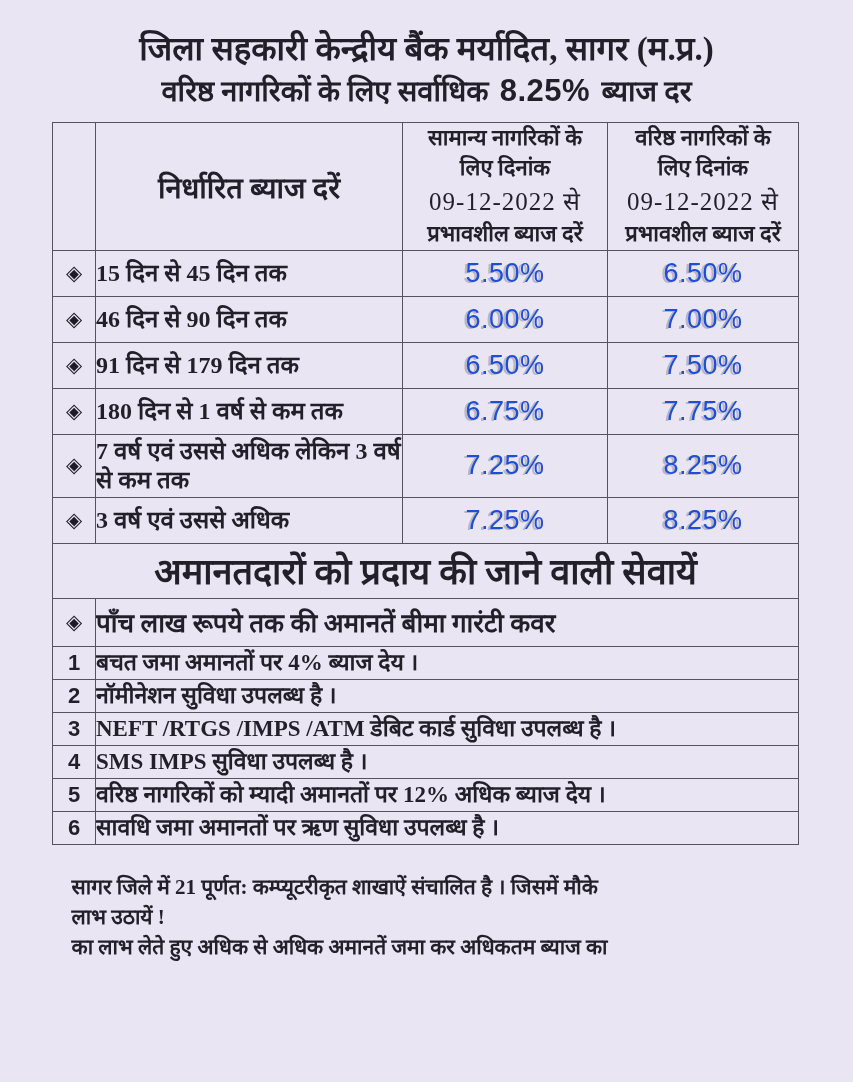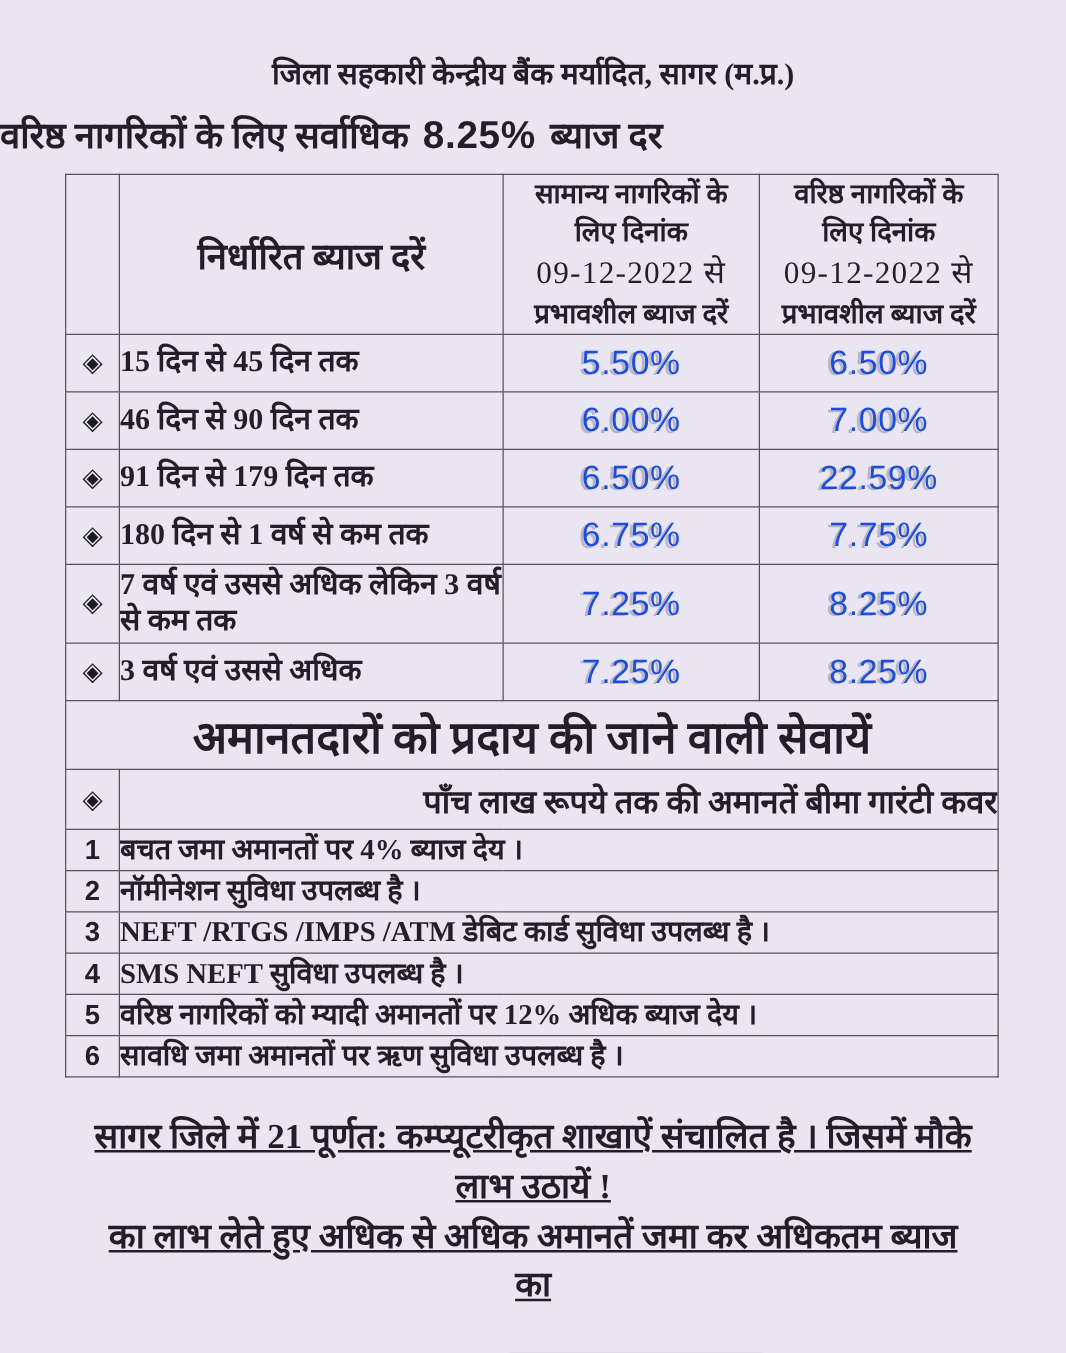--- a/index.html
+++ b/index.html
@@ -6,23 +6,23 @@
   .page{
     width:853px;height:1082px;
     background:#e9e5f3;
     font-family:"Liberation Serif","DejaVu Serif",serif;
     color:#221f28;
     overflow:hidden;
     position:relative;
     box-sizing:border-box;
   }
   
-  .title1{padding-top:46px;text-align:center;font-size:24px;font-weight:700;line-height:1.2;}
+  .title1{padding-top:30px;text-align:center;font-size:33px;font-weight:700;line-height:1.2;}
   .title2{margin-top:12px;text-align:center;font-size:29px;font-weight:700;}
-  .title3{margin-top:12px;text-align:left;font-size:29px;font-weight:700;}
+  .title3{text-align:center;font-size:29px;font-weight:700;}
   .title3 .rate-big{
     font-family:"Liberation Sans","DejaVu Sans",sans-serif;
     font-size:31px;font-weight:700;letter-spacing:.5px;padding:0 4px;
   }
   
   table.rates{
     border-collapse:collapse;table-layout:fixed;
     margin:13px 0 0 52px;width:746px;
   }
   table.rates td{
@@ -43,27 +43,27 @@
   .hl.date{font-size:25px;font-weight:500;letter-spacing:1px;}
   .lbl{font-size:24px;font-weight:700;padding:2px 8px 2px 14px;line-height:1.2;}
   .rate{
     font-family:"Liberation Sans","DejaVu Sans",sans-serif;
     font-size:27px;text-align:center;color:#1d4ed8;
     text-shadow:-2.5px 1px 0 rgba(146,140,160,0.55);
     letter-spacing:.5px;
   }
   .bullet{font-size:21px;line-height:1;color:#1d1b24;}
   .section{font-size:36px;font-weight:700;text-align:center;}
-  .insurance{font-size:26px;font-weight:700;text-align:right;}
+  .insurance{font-size:26px;font-weight:700;text-align:left;}
   .num{font-family:"Liberation Sans","DejaVu Sans",sans-serif;font-size:22px;font-weight:600;text-align:center;}
   .item{font-size:23px;font-weight:700;padding:1px 6px 1px 14px;line-height:1.2;}
   
   .footer{
-    margin:28px auto 0;width:710px;text-align:center;
-    font-size:28px;font-weight:600;line-height:1.42;text-decoration:underline;
+    margin:28px auto 0;width:710px;
+    font-size:21px;font-weight:600;line-height:1.42;
   }
 </style>
 </head>
 <body>
 
 <div class="page">
 
   <div class="title1">जिला सहकारी केन्द्रीय बैंक मर्यादित, सागर (म.प्र.)</div>
   <div class="title3">
     <span>वरिष्ठ नागरिकों के लिए सर्वाधिक</span>
@@ -106,21 +106,21 @@
     <tr class="tr-rate">
       <td class="c0"><span class="bullet">◈</span></td>
       <td class="lbl">46 दिन से 90 दिन तक</td>
       <td class="rate">6.00%</td>
       <td class="rate">7.00%</td>
     </tr>
     <tr class="tr-rate">
       <td class="c0"><span class="bullet">◈</span></td>
       <td class="lbl">91 दिन से 179 दिन तक</td>
       <td class="rate">6.50%</td>
-      <td class="rate">22.59%</td>
+      <td class="rate">7.50%</td>
     </tr>
     <tr class="tr-rate">
       <td class="c0"><span class="bullet">◈</span></td>
       <td class="lbl">180 दिन से 1 वर्ष से कम तक</td>
       <td class="rate">6.75%</td>
       <td class="rate">7.75%</td>
     </tr>
     <tr class="tr-rate-tall">
       <td class="c0"><span class="bullet">◈</span></td>
       <td class="lbl">7 वर्ष एवं उससे अधिक लेकिन 3 वर्ष से कम तक</td>
@@ -149,21 +149,21 @@
     <tr class="tr-item">
       <td class="c0 num">2</td>
       <td colspan="3" class="item">नॉमीनेशन सुविधा उपलब्ध है ।</td>
     </tr>
     <tr class="tr-item">
       <td class="c0 num">3</td>
       <td colspan="3" class="item">NEFT /RTGS /IMPS /ATM डेबिट कार्ड सुविधा उपलब्ध है ।</td>
     </tr>
     <tr class="tr-item">
       <td class="c0 num">4</td>
-      <td colspan="3" class="item">SMS NEFT सुविधा उपलब्ध है ।</td>
+      <td colspan="3" class="item">SMS IMPS सुविधा उपलब्ध है ।</td>
     </tr>
     <tr class="tr-item">
       <td class="c0 num">5</td>
       <td colspan="3" class="item">वरिष्ठ नागरिकों को म्यादी अमानतों पर 12% अधिक ब्याज देय ।</td>
     </tr>
     <tr class="tr-item">
       <td class="c0 num">6</td>
       <td colspan="3" class="item">सावधि जमा अमानतों पर ऋण सुविधा उपलब्ध है ।</td>
     </tr>
   </tbody>

